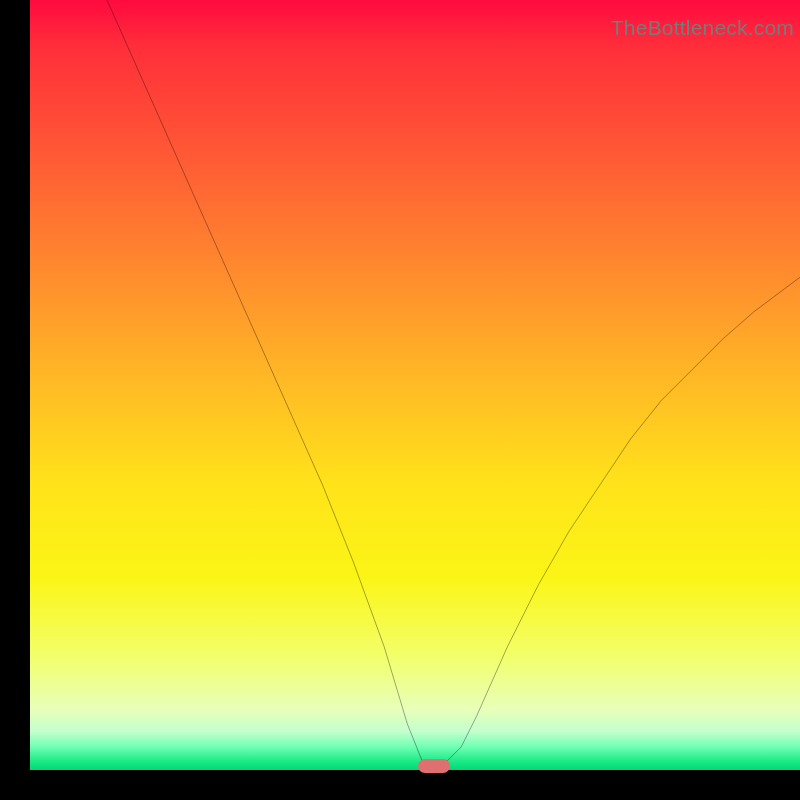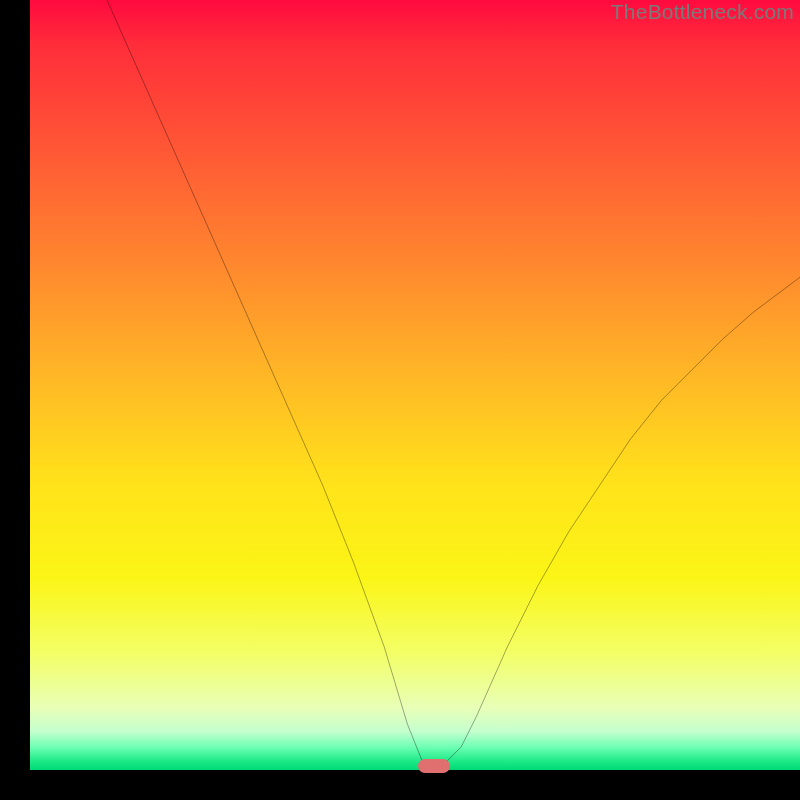--- a/index.html
+++ b/index.html
@@ -53,21 +53,21 @@
   .marker {
     position: absolute;
     width: 32px;
     height: 14px;
     border-radius: 7px;
     background: #e07070;
     transform: translate(-50%, -50%);
   }
   .watermark {
     position: absolute;
-    top: 0;
+    top: 16px;
     right: 6px;
     color: #7a7a7a;
     font-size: 21px;
     font-weight: 500;
     letter-spacing: 0.2px;
   }
 </style>
 </head>
 <body>
 

